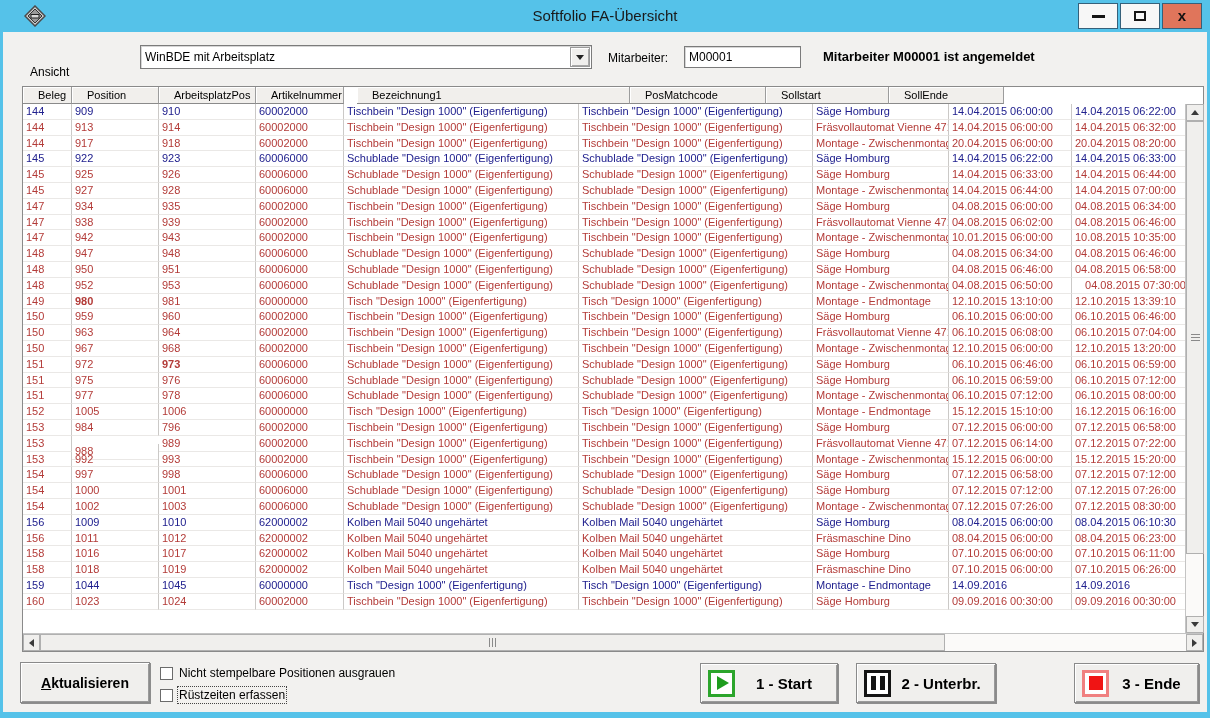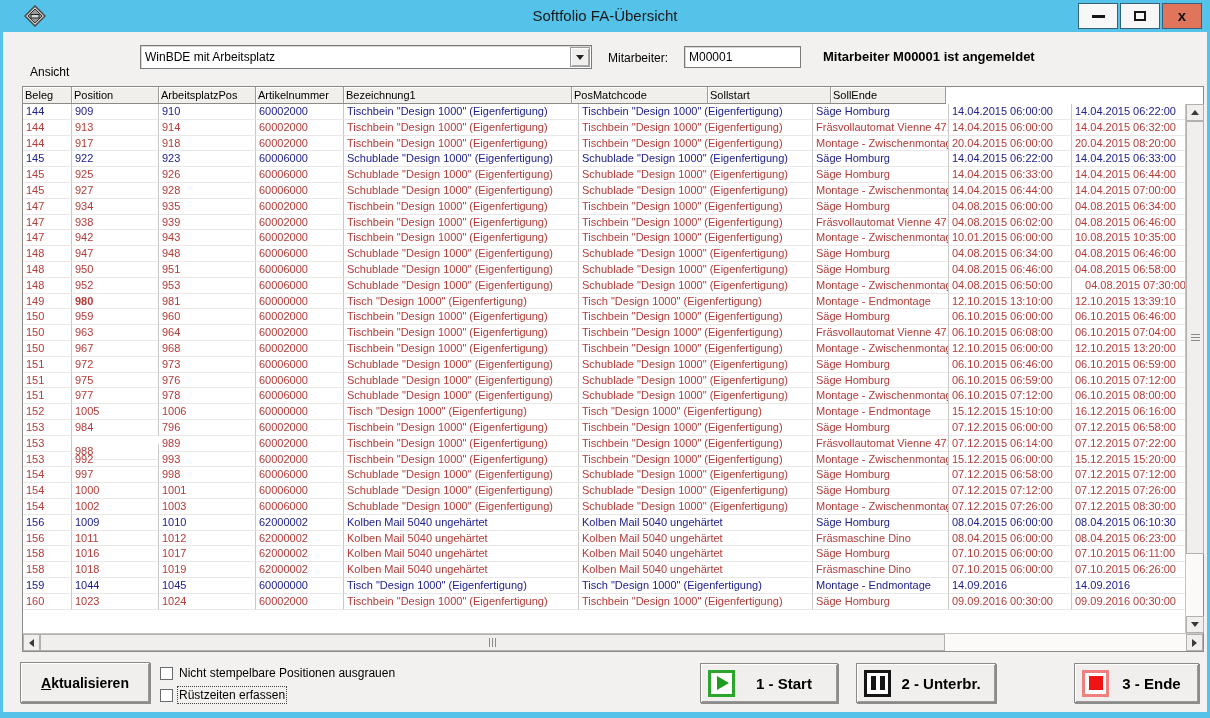--- a/index.html
+++ b/index.html
@@ -39,21 +39,21 @@
          border:1px solid #7b7b7b; box-shadow:inset 1px 1px 0 #d6d6d6; font-size:12px;
          font-family:"Liberation Sans", sans-serif; padding-left:4px; }
   .status { position:absolute; left:820px; top:17px; font-size:13px; font-weight:bold; color:#000; white-space:nowrap; }
 
   
   .grid { position:absolute; left:19px; top:54px; width:1182px; height:566px; background:#fff;
           border:1px solid #8a8a8a; }
   .ghead { position:absolute; left:0; top:0; right:18px; height:17px; display:flex; overflow:hidden; }
   .hc { flex:0 0 auto; height:17px; background:#F1EFEC; border-right:1px solid #9c9c9c;
         border-bottom:1px solid #8a8a8a; box-shadow:inset 1px 1px 0 #fff;
-        font-size:11px; line-height:16px; padding-left:2px; white-space:nowrap; overflow:hidden; color:#000; }
+        font-size:11px; line-height:16px; padding-left:15px; white-space:nowrap; overflow:hidden; color:#000; }
   .gbody { position:absolute; left:0; top:17px; right:18px; bottom:18px; overflow:hidden; background:#fff; }
   .row { display:flex; height:15.8px; }
   .c { flex:0 0 auto; height:15.8px; border-right:1px solid #cbc9c7; border-bottom:1px solid #eae8e6;
        font-size:11px; line-height:15px; padding-left:3px; white-space:nowrap; overflow:hidden; }
 
   
   .vscroll { position:absolute; right:0; top:17px; bottom:18px; width:18px; background:#FBFAF9;
              border-left:1px solid #c4c4c4; }
   .hscroll { position:absolute; left:0; right:0; bottom:0; height:18px; background:#FBFAF9;
              border-top:1px solid #c4c4c4; }
@@ -144,21 +144,21 @@
     <span class="lbl mit">Mitarbeiter:</span>
     <input class="txt" value="M00001" style="">
     <span class="status">Mitarbeiter M00001 ist angemeldet</span>
 
     <div class="grid">
       <div class="ghead" id="ghead">
           <div class="hc" style="width: 49px;">Beleg</div>
           <div class="hc" style="width: 87px;">Position</div>
           <div class="hc" style="width: 97px;">ArbeitsplatzPos</div>
           <div class="hc" style="width: 88px;">Artikelnummer</div>
-          <div class="hc" style="width: 228px;">Bezeichnung1</div>
+          <div class="hc" style="width: 273px; margin-left: 13px;">Bezeichnung1</div>
           <div class="hc" style="width: 136px;">PosMatchcode</div>
           <div class="hc" style="width: 123px;">Sollstart</div>
           <div class="hc" style="width: 115px;">SollEnde</div>
         </div>
       <div class="gbody" id="gbody">
           <div class="row" style="color: rgb(32, 32, 142);">
             <div class="c" style="width: 49px;">144</div>
             <div class="c" style="width: 87px;">909</div>
             <div class="c" style="width: 97px;">910</div>
             <div class="c" style="width: 88px;">60002000</div>
@@ -329,21 +329,21 @@
             <div class="c" style="width: 88px;">60002000</div>
             <div class="c" style="width: 235px;">Tischbein "Design 1000" (Eigenfertigung)</div>
             <div class="c" style="width: 234px;">Tischbein "Design 1000" (Eigenfertigung)</div>
             <div class="c" style="width: 136px;">Montage - Zwischenmontage</div>
             <div class="c" style="width: 123px;">12.10.2015 06:00:00</div>
             <div class="c" style="width: 115px;">12.10.2015 13:20:00</div>
           </div>
           <div class="row" style="color: rgb(179, 59, 56);">
             <div class="c" style="width: 49px;">151</div>
             <div class="c" style="width: 87px;">972</div>
-            <div class="c" style="width: 97px;">973</div>
+            <div class="c" style="width: 97px; font-weight: bold;">973</div>
             <div class="c" style="width: 88px;">60006000</div>
             <div class="c" style="width: 235px;">Schublade "Design 1000" (Eigenfertigung)</div>
             <div class="c" style="width: 234px;">Schublade "Design 1000" (Eigenfertigung)</div>
             <div class="c" style="width: 136px;">Säge Homburg</div>
             <div class="c" style="width: 123px;">06.10.2015 06:46:00</div>
             <div class="c" style="width: 115px;">06.10.2015 06:59:00</div>
           </div>
           <div class="row" style="color: rgb(179, 59, 56);">
             <div class="c" style="width: 49px;">151</div>
             <div class="c" style="width: 87px;">975</div>

